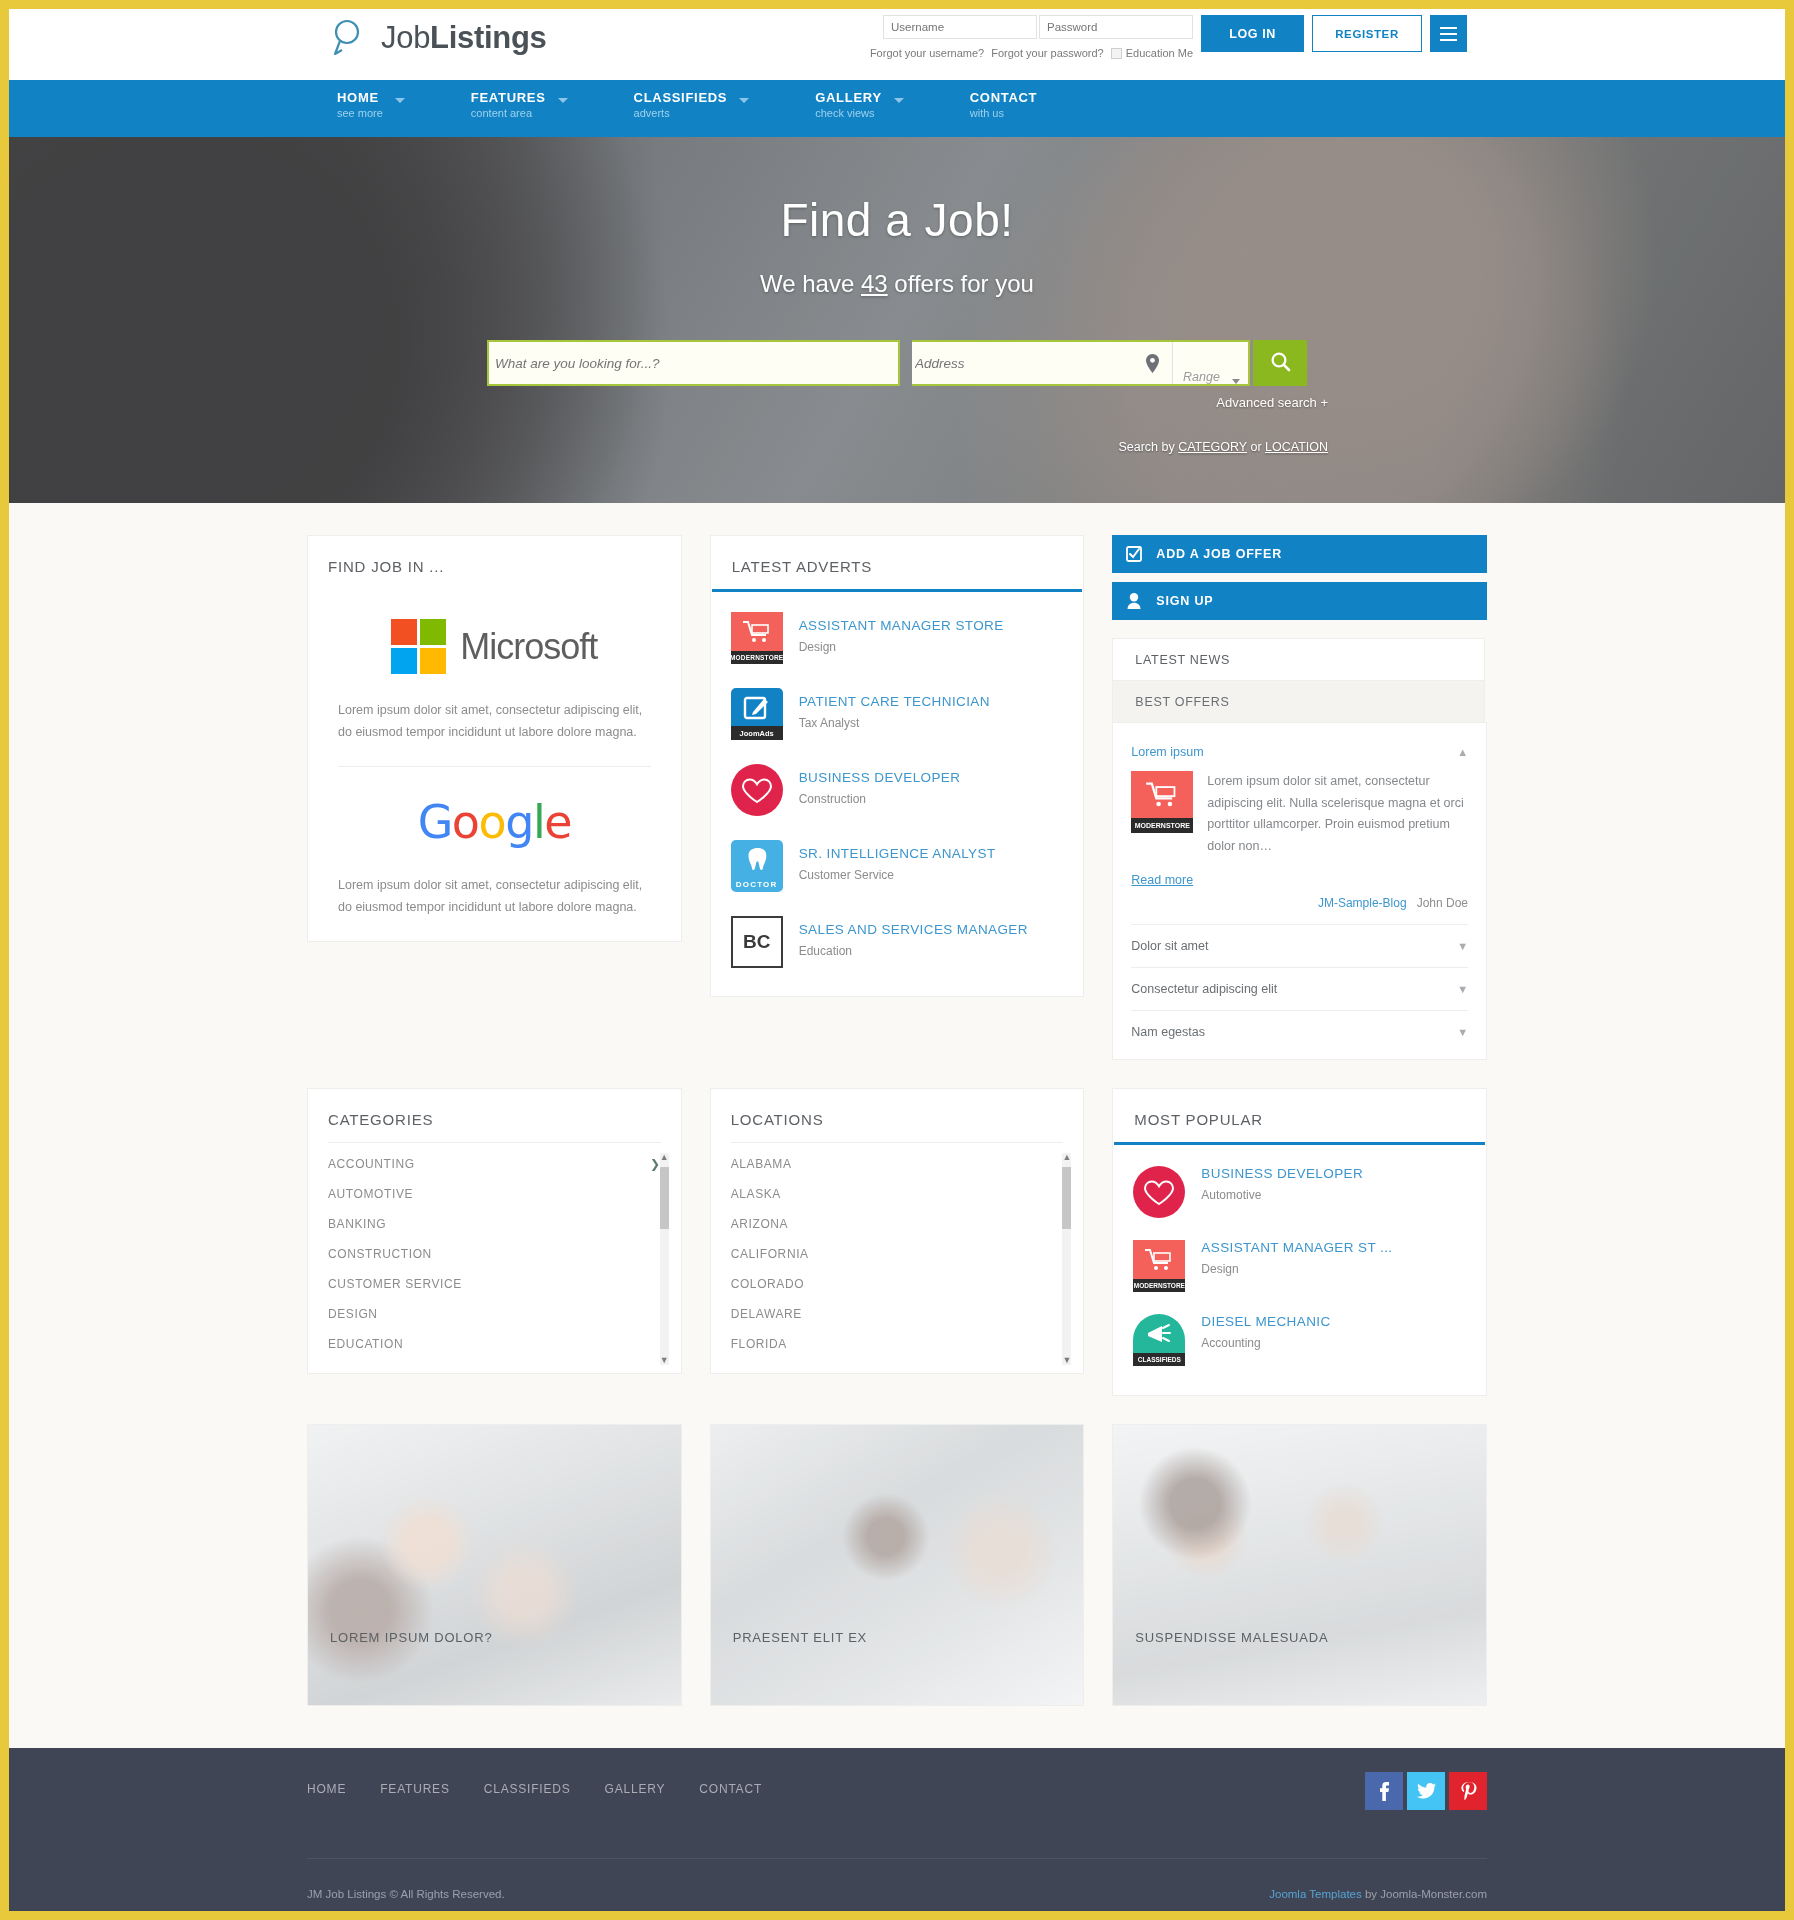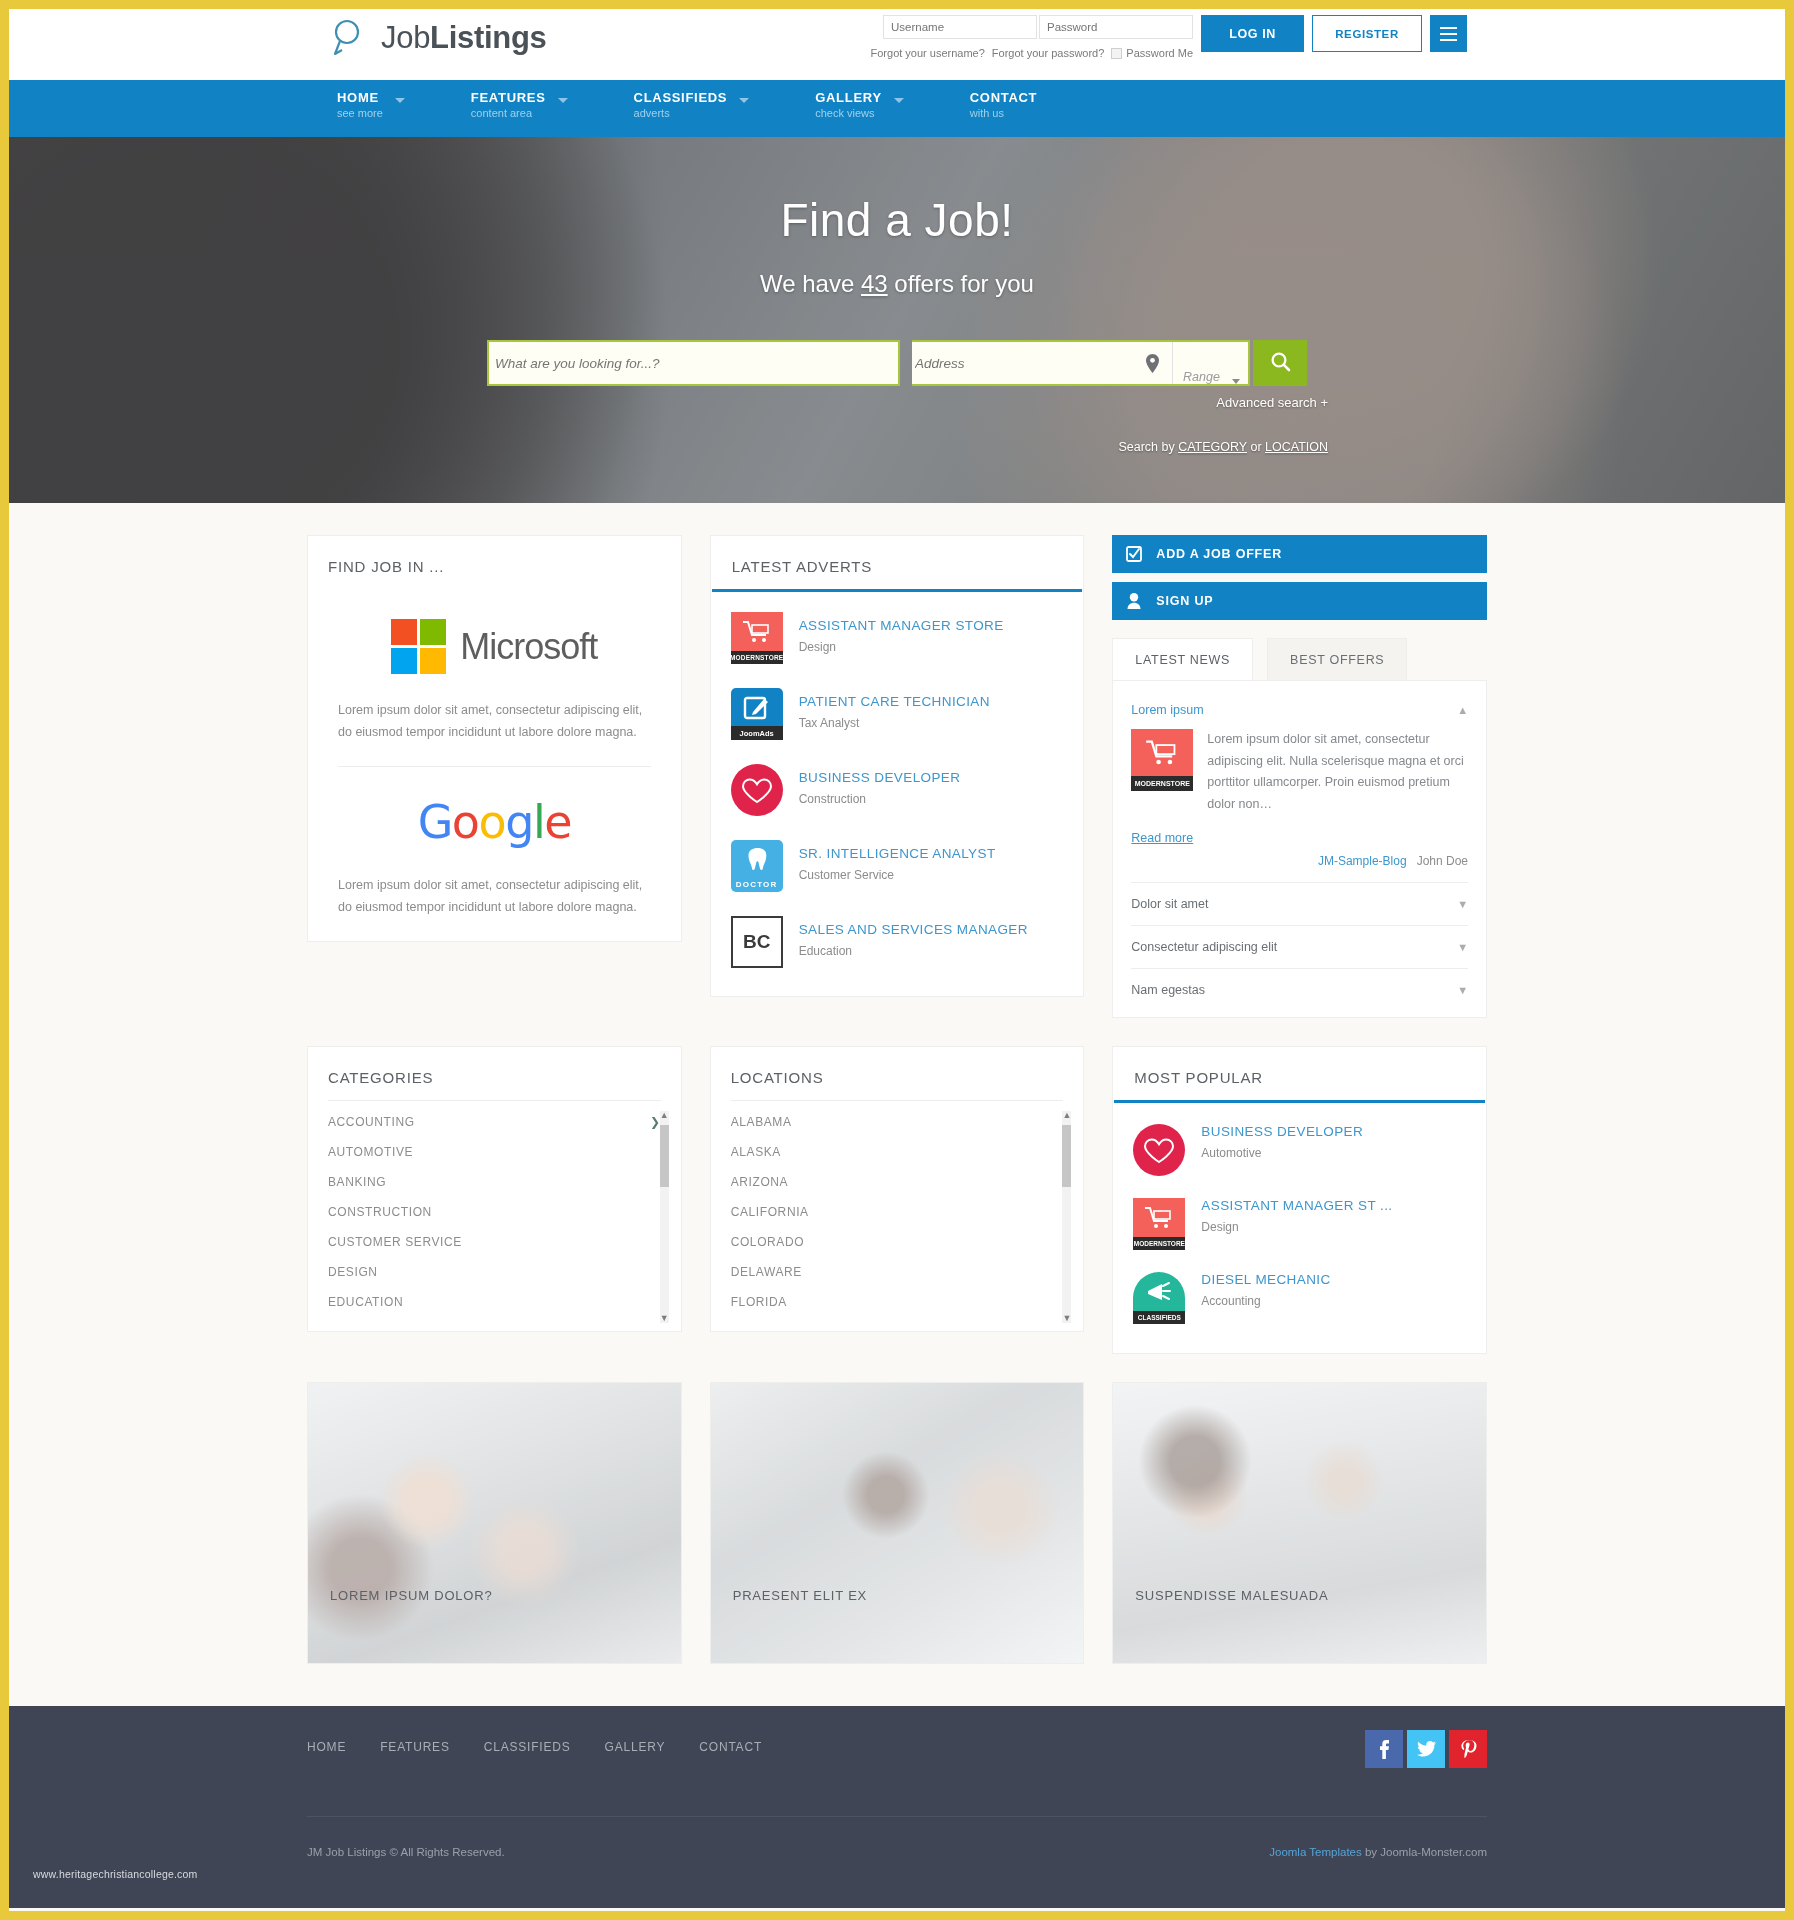--- a/index.html
+++ b/index.html
@@ -170,21 +170,21 @@
 
   
   .big-btn {
     height: 38px; background:#1183c4; color:#fff; display:flex; align-items:center;
     font-size:12.5px; font-weight:700; letter-spacing:0.8px; cursor:pointer; border:0; width:100%;
     font-family:"Liberation Sans", sans-serif; margin-bottom: 9px;
   }
   .big-btn .ic { width:44px; display:flex; align-items:center; justify-content:center;}
 
   
-  .tabs { display:flex; gap:12px; padding-top:9px;}
+  .tabs { display:flex; gap:0; padding-top:9px;flex-direction:column;}
   .tab {
     padding: 14px 22px 13px; font-size:12.5px; color:#6a6f74; letter-spacing:0.7px; cursor:pointer;
     background:#f4f3ef; border:1px solid #eeeeec; border-bottom:0; margin-right:2px;
   }
   .tab.active { background:#fff; color:#5d6166; }
   .tabpanel { background:#fff; border:1px solid #eeeeec; padding: 16px 18px 6px;}
   .acc-head { display:flex; justify-content:space-between; align-items:center; padding: 6px 0 12px; cursor:pointer;}
   .acc-head .lbl { color:#3d96cd; font-size:12.5px;}
   .news-body { display:flex; gap:14px; }
   .news-thumb { width:62px;height:62px;flex:0 0 62px; position:relative; overflow:hidden;}
@@ -257,21 +257,21 @@
         <div class="login-fields">
           <div class="login-inputs">
             <input type="text" placeholder="Username" style="">
             <input type="password" placeholder="Password" style="">
           </div>
           <div class="login-links">
             <a href="#">Forgot your username?</a>
             <a href="#">Forgot your password?</a>
             <span class="remember">
               <span class="cb"></span>
-              <span>Password Me</span>
+              <span>Education Me</span>
             </span>
           </div>
         </div>
         <button class="btn-login">LOG IN</button>
         <button class="btn-register">REGISTER</button>
         <button class="btn-burger">
           <span></span>
               <span></span>
               <span></span>
         </button>

